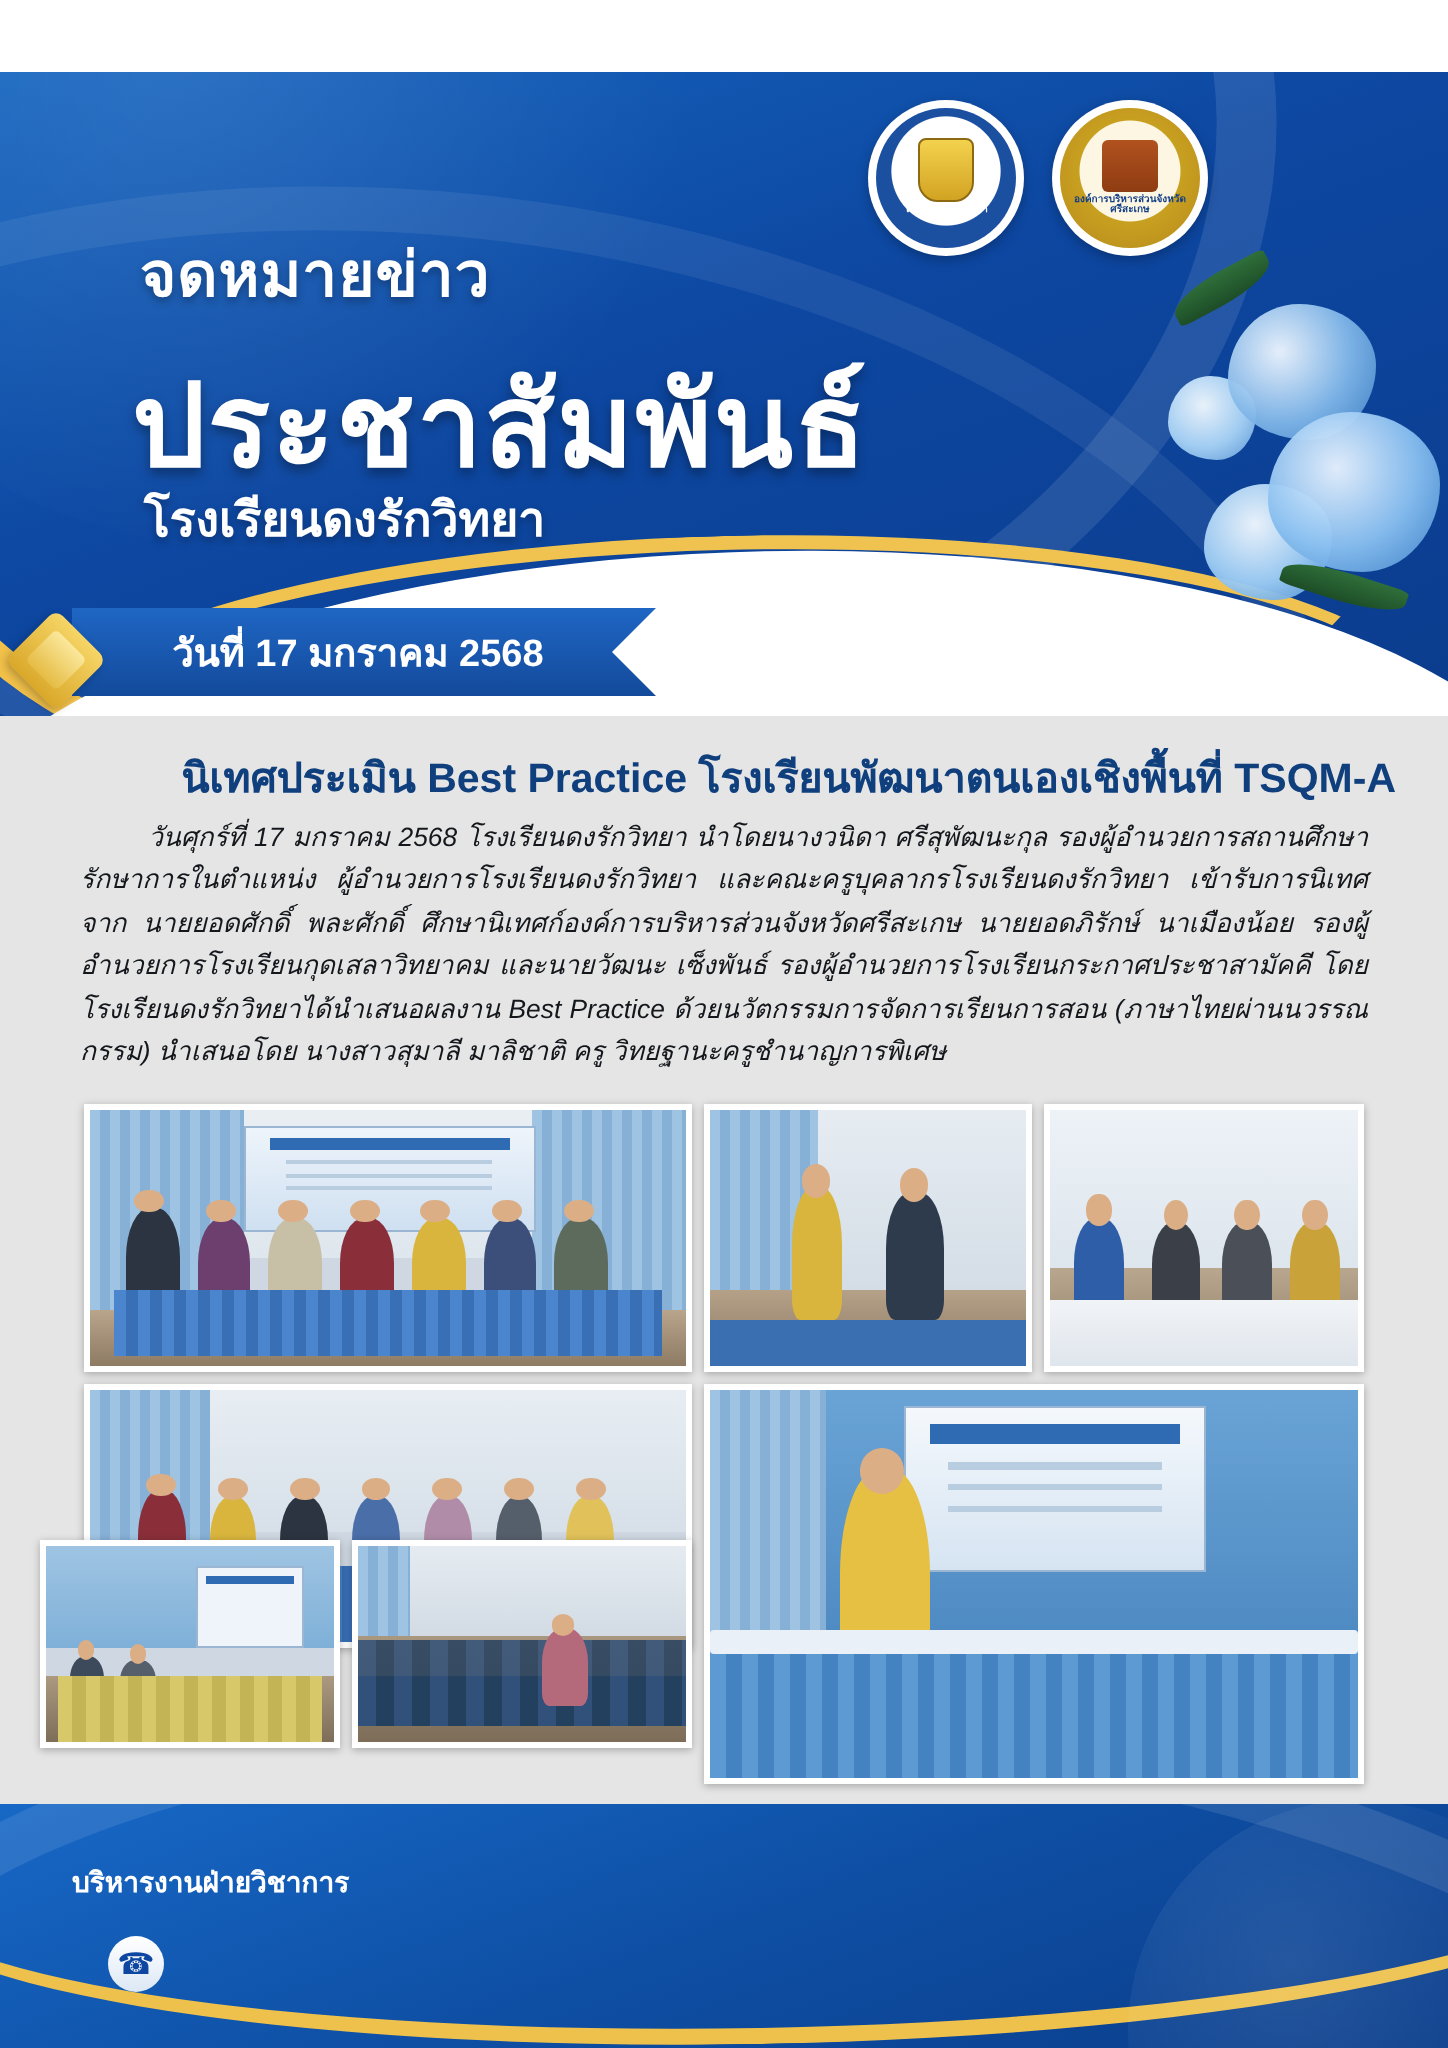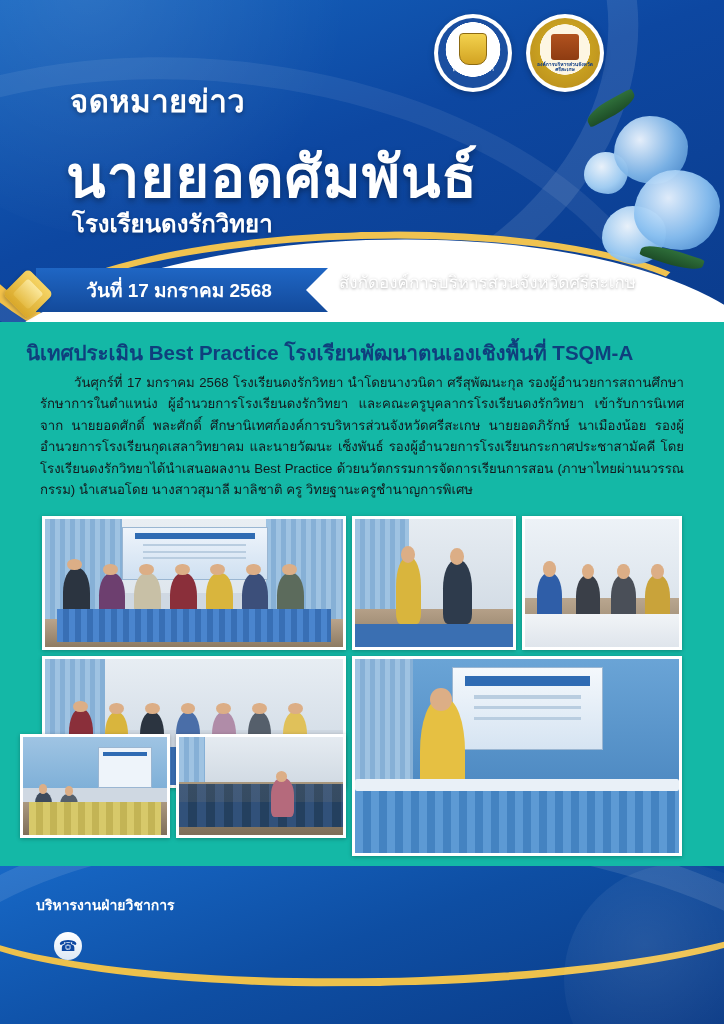--- a/index.html
+++ b/index.html
@@ -12,22 +12,23 @@
     font-family: "Liberation Sans", sans-serif;
     background: #ffffff;
     overflow: hidden;
     position: relative;
   }
 
   
   .page {
     position: absolute;
     inset: 0;
-    background: #14b8a6;
+    background: #e5e5e5;
     overflow: hidden;
+    margin-top: 36px;
   }
 
   
   .header {
     position: absolute;
     left: 0; top: 0;
     width: 724px;
     height: 322px;
     background: linear-gradient(160deg, #1565c0 0%, #0d47a1 45%, #0b3c8d 100%);
     overflow: hidden;
@@ -225,36 +226,37 @@
     background: linear-gradient(#fbe89c, #e5bb43);
     transform: rotate(45deg);
     border-radius: 3px;
   }
 
   
   .headline {
     position: absolute;
     left: 0; top: 336px;
     width: 724px;
-    text-align: left;
+    text-align: right;
     font-size: 20.5px;
     font-weight: bold;
     color: #0f3f7d;
     padding: 0 26px;
     box-sizing: border-box;
   }
   .article {
     position: absolute;
     left: 40px; top: 372px;
     width: 644px;
     font-size: 13.2px;
     line-height: 1.62;
     color: #14181c;
     text-align: justify;
     text-indent: 34px;
+    font-style: italic;
   }
 
   
   .photos { position: absolute; left: 0; top: 516px; width: 724px; height: 330px; }
   .ph {
     position: absolute;
     border: 3px solid #ffffff;
     box-shadow: 0 1px 4px rgba(0,0,0,0.28);
     overflow: hidden;
     box-sizing: border-box;
@@ -393,23 +395,22 @@
     </div>
 
     <div class="leaf leaf-a"></div>
     <div class="orchid orchid-d"></div>
     <div class="orchid orchid-a"></div>
     <div class="orchid orchid-c"></div>
     <div class="orchid orchid-b"></div>
     <div class="leaf leaf-b"></div>
 
     <div class="hdr-title-1">จดหมายข่าว</div>
-    <div class="hdr-title-2">นายยอดศัมพันธ์</div>
+    <div class="hdr-title-2">ประชาสัมพันธ์</div>
     <div class="hdr-title-3">โรงเรียนดงรักวิทยา</div>
-    <div class="hdr-affil">สังกัดองค์การบริหารส่วนจังหวัดศรีสะเกษ</div>
 
     <div class="date-ribbon">
       <span>วันที่  17  มกราคม  2568</span>
     </div>
     <div class="date-diamond"></div>
     <div class="date-diamond-inner"></div>
   </div>
 
   <div class="headline">นิเทศประเมิน Best Practice โรงเรียนพัฒนาตนเองเชิงพื้นที่ TSQM-A</div>
   <div class="article">วันศุกร์ที่ 17 มกราคม 2568 โรงเรียนดงรักวิทยา  นำโดยนางวนิดา  ศรีสุพัฒนะกุล รองผู้อำนวยการสถานศึกษา  รักษาการในตำแหน่ง  ผู้อำนวยการโรงเรียนดงรักวิทยา  และคณะครูบุคลากรโรงเรียนดงรักวิทยา  เข้ารับการนิเทศจาก นายยอดศักดิ์  พละศักดิ์ ศึกษานิเทศก์องค์การบริหารส่วนจังหวัดศรีสะเกษ  นายยอดภิรักษ์ นาเมืองน้อย  รองผู้อำนวยการโรงเรียนกุดเสลาวิทยาคม  และนายวัฒนะ  เซ็งพันธ์  รองผู้อำนวยการโรงเรียนกระกาศประชาสามัคคี  โดยโรงเรียนดงรักวิทยาได้นำเสนอผลงาน Best Practice ด้วยนวัตกรรมการจัดการเรียนการสอน (ภาษาไทยผ่านนวรรณกรรม) นำเสนอโดย นางสาวสุมาลี  มาลิชาติ  ครู วิทยฐานะครูชำนาญการพิเศษ</div>

